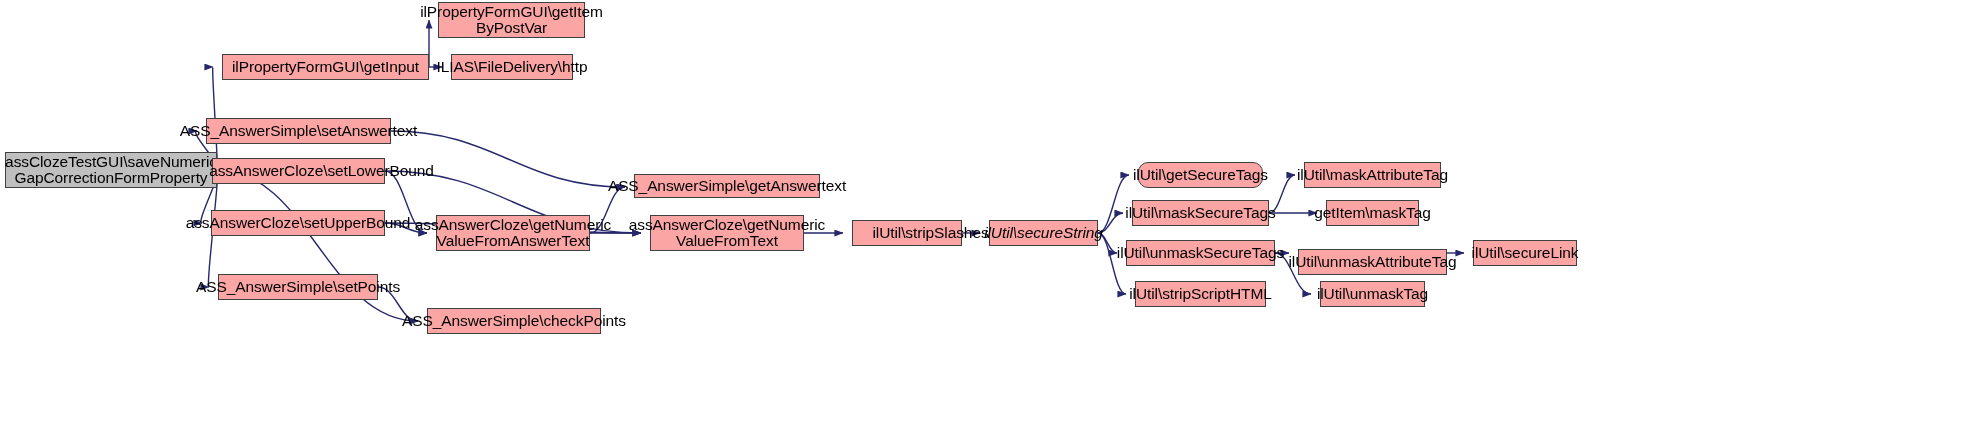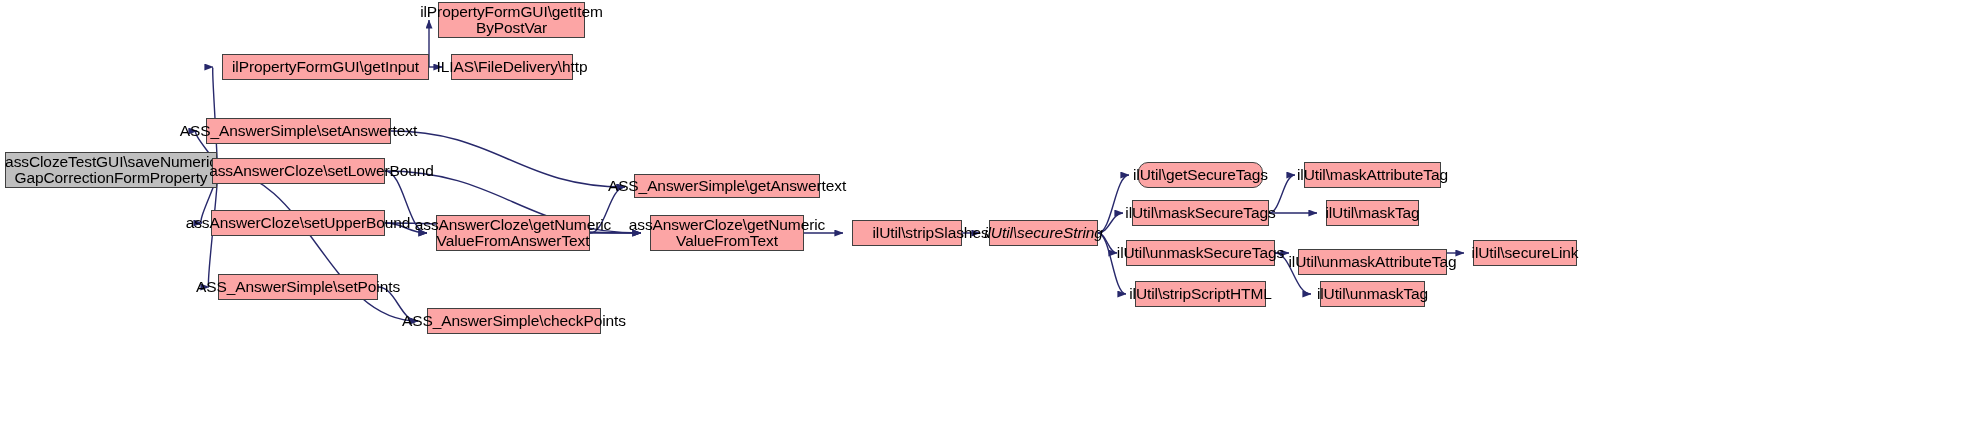--- a/index.html
+++ b/index.html
@@ -68,18 +68,18 @@
 ValueFromAnswerText</div>
       <div class="node" style="left: 650px; top: 215px; width: 154px; height: 36px;">assAnswerCloze\getNumeric
 ValueFromText</div>
       <div class="node" style="left: 852px; top: 220px; width: 110px; height: 26px; padding-left: 47px;">ilUtil\stripSlashes</div>
       <div class="node" style="left: 989px; top: 220px; width: 109px; height: 26px; font-style: italic;">ilUtil\secureString</div>
       <div class="node" style="left: 1138px; top: 162px; width: 125px; height: 26px; border-radius: 10px;">ilUtil\getSecureTags</div>
       <div class="node" style="left: 1132px; top: 200px; width: 137px; height: 26px;">ilUtil\maskSecureTags</div>
       <div class="node" style="left: 1126px; top: 240px; width: 149px; height: 26px;">ilUtil\unmaskSecureTags</div>
       <div class="node" style="left: 1135px; top: 281px; width: 131px; height: 26px;">ilUtil\stripScriptHTML</div>
       <div class="node" style="left: 1304px; top: 162px; width: 137px; height: 26px;">ilUtil\maskAttributeTag</div>
-      <div class="node" style="left: 1326px; top: 200px; width: 93px; height: 26px;">ilUtil\maskTag</div>
+      <div class="node" style="left: 1326px; top: 200px; width: 93px; height: 26px;">getItem\maskTag</div>
       <div class="node" style="left: 1298px; top: 240px; width: 149px; height: 26px; margin-top: 9px;">ilUtil\unmaskAttributeTag</div>
       <div class="node" style="left: 1320px; top: 281px; width: 105px; height: 26px;">ilUtil\unmaskTag</div>
       <div class="node" style="left: 1473px; top: 240px; width: 104px; height: 26px; text-align: center;">ilUtil\secureLink</div>
     </div>
 </div>
 
 </body></html>

